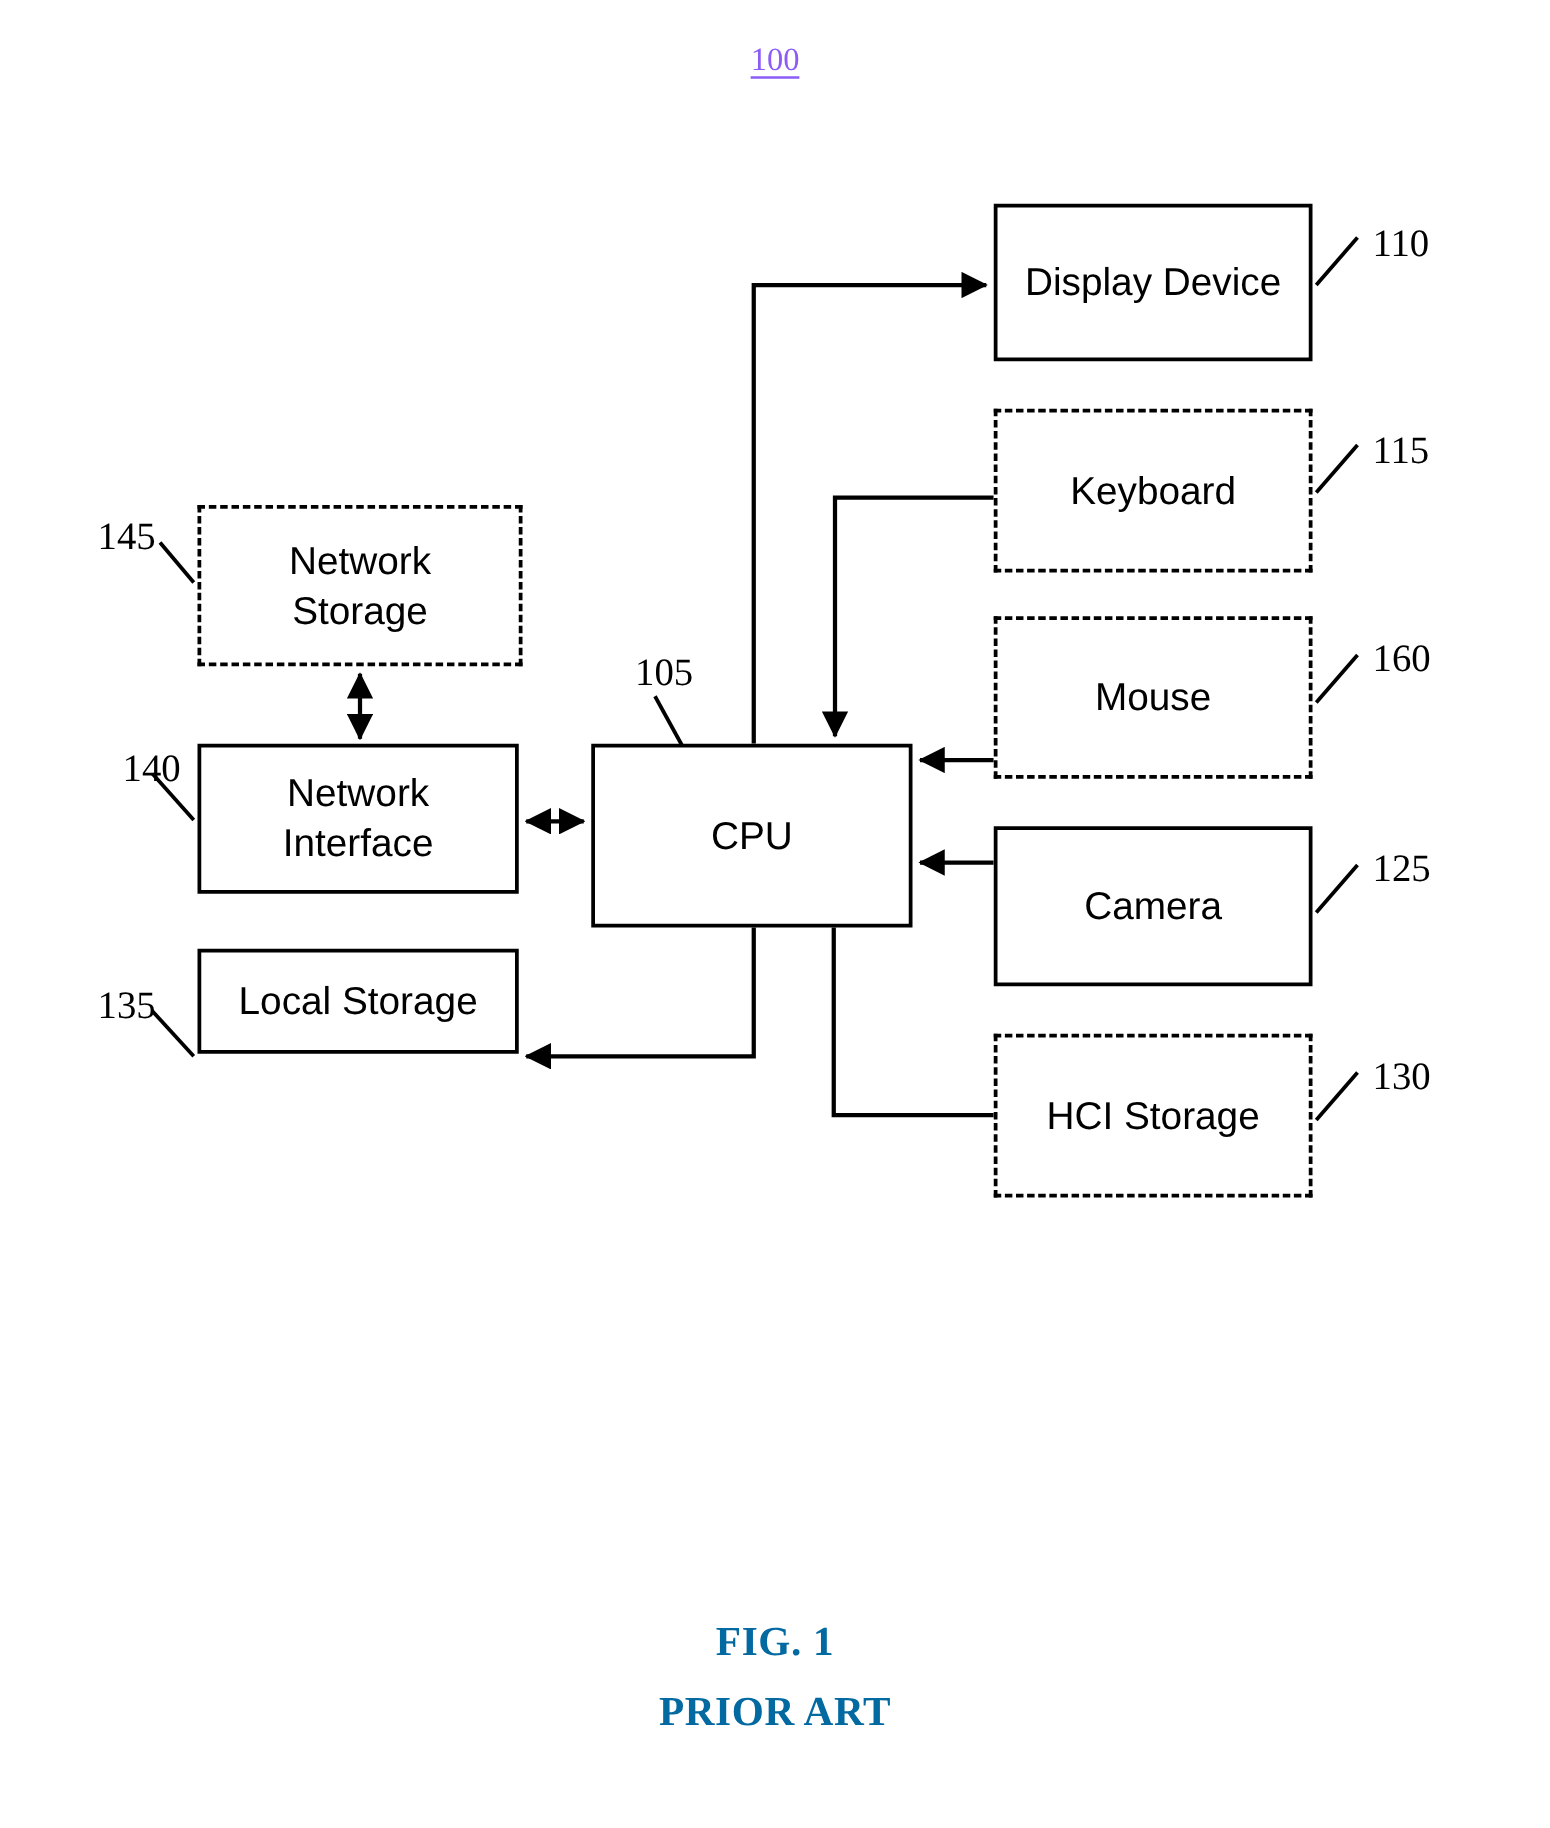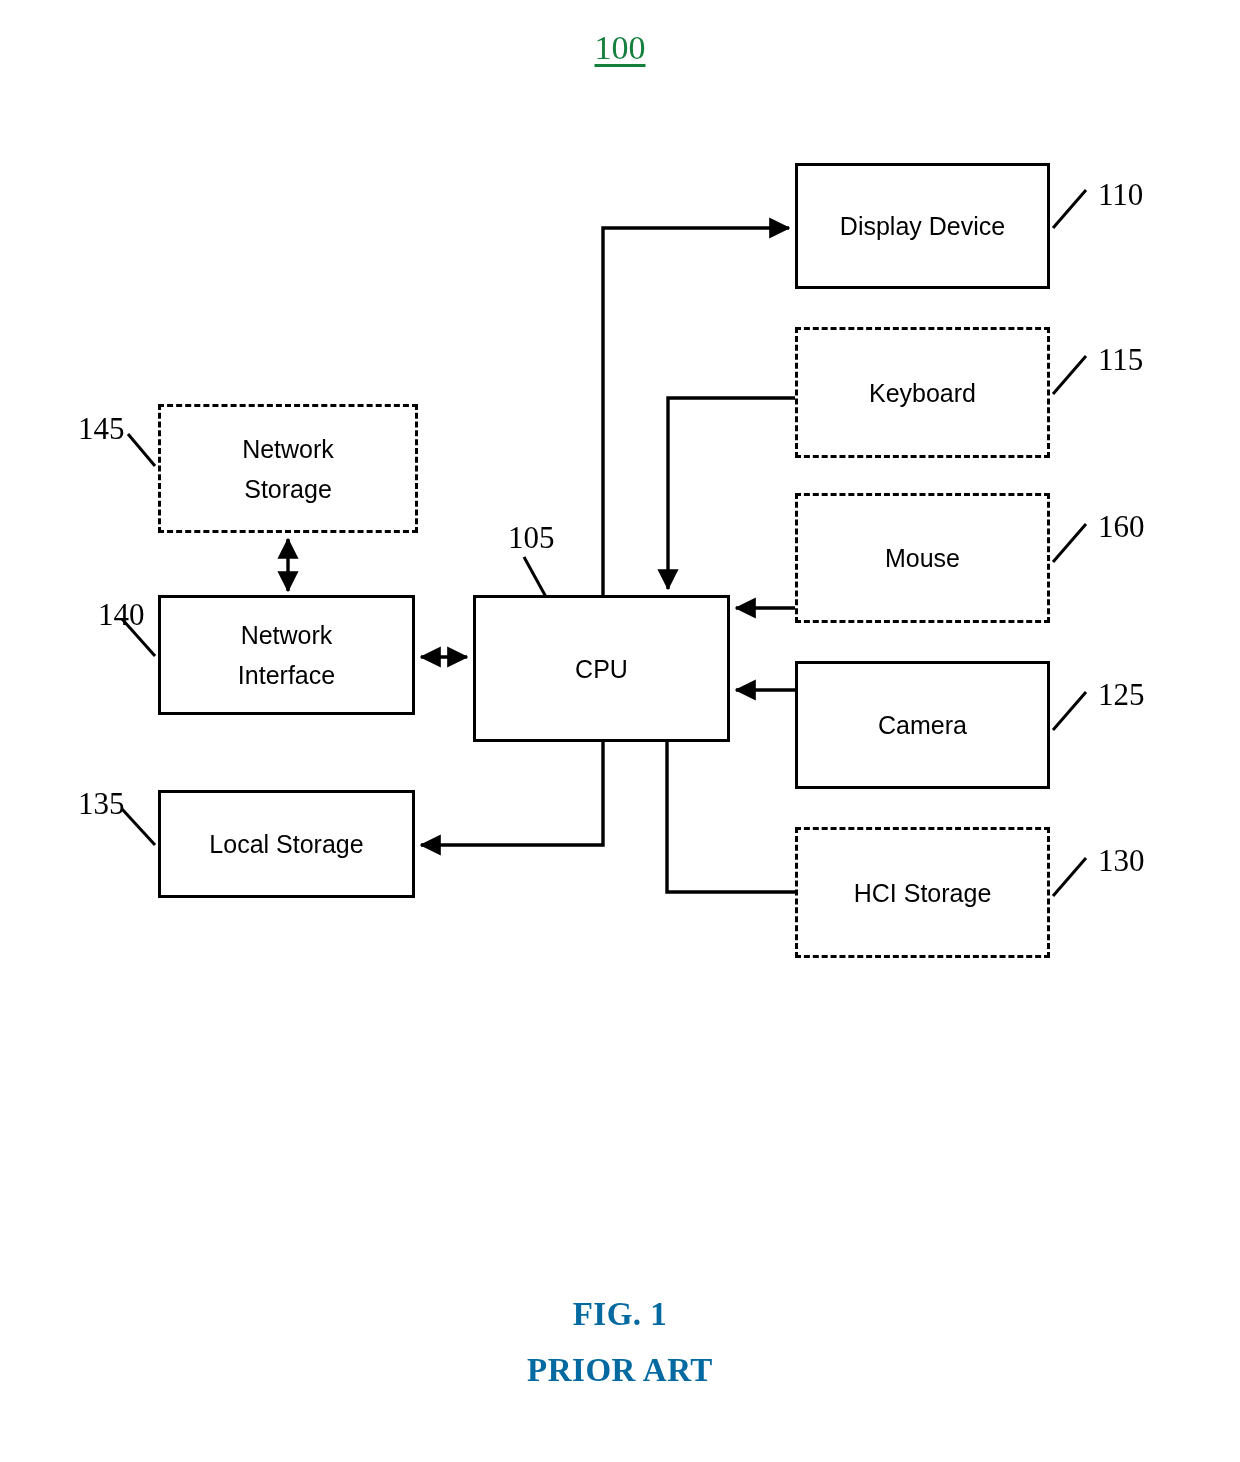--- a/index.html
+++ b/index.html
@@ -19,23 +19,23 @@
     background: #ffffff;
     overflow: hidden;
   }
   .fig-number {
     position: absolute;
     left: 0;
     top: 28px;
     width: 1240px;
     text-align: center;
     font-family: "Liberation Serif", serif;
-    font-size: 34px;
+    font-size: 26px;
     line-height: 40px;
-    color: #15803d;
+    color: #8b5cf6;
   }
   .fig-number span.u {
     text-decoration: underline;
     text-underline-offset: 5px;
   }
   .caption {
     position: absolute;
     left: 0;
     width: 1240px;
     text-align: center;
@@ -50,21 +50,21 @@
 
   .node {
     position: absolute;
     box-sizing: border-box;
     background: #ffffff;
     display: flex;
     align-items: center;
     justify-content: center;
     text-align: center;
     font-family: "Liberation Sans", sans-serif;
-    font-size: 25px;
+    font-size: 31px;
     line-height: 40px;
     color: #000000;
     z-index: 3;
   }
   .node.solid {
     border: 3px solid #000000;
   }
   .node.dashed {
     border: 3px dashed #000000;
   }
@@ -159,21 +159,21 @@
   <div class="node dashed" style="left:158px; top:404px; width:260px; height:129px;">
     <span class="label">Network
 Storage</span>
   </div>
 
   <div class="node solid" style="left:158px; top:595px; width:257px; height:120px;">
     <span class="label">Network
 Interface</span>
   </div>
 
-  <div class="node solid" style="left:158px; top:790px; width:257px; height:108px;">
+  <div class="node solid" style="left:158px; top:759px; width:257px; height:84px;">
     <span class="label">Local Storage</span>
   </div>
 
   <svg class="leaders" viewBox="0 0 1240 1462" xmlns="http://www.w3.org/2000/svg">
     <line x1="1053" y1="228" x2="1086" y2="190" stroke="#000000" stroke-width="3"></line>
     <line x1="1053" y1="394" x2="1086" y2="356" stroke="#000000" stroke-width="3"></line>
     <line x1="1053" y1="562" x2="1086" y2="524" stroke="#000000" stroke-width="3"></line>
     <line x1="1053" y1="730" x2="1086" y2="692" stroke="#000000" stroke-width="3"></line>
     <line x1="1053" y1="896" x2="1086" y2="858" stroke="#000000" stroke-width="3"></line>
     <line x1="155" y1="845" x2="122" y2="809" stroke="#000000" stroke-width="3"></line>

